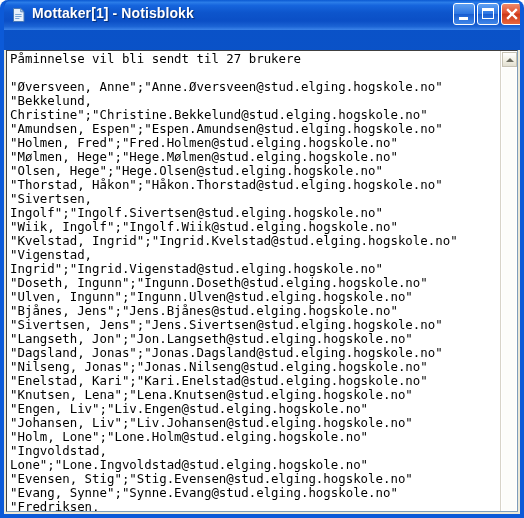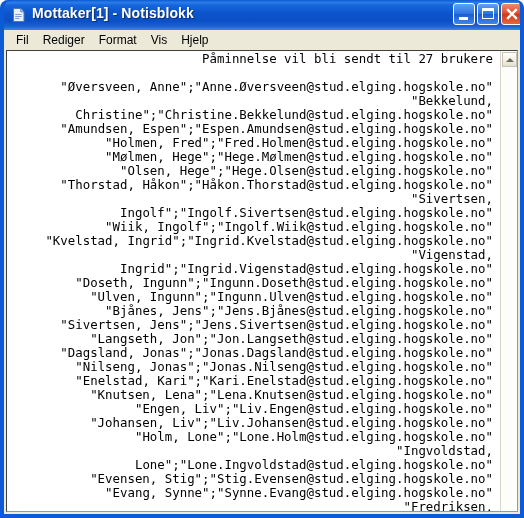--- a/index.html
+++ b/index.html
@@ -22,21 +22,20 @@
     width: 524px;
     height: 518px;
     box-sizing: border-box;
     background: linear-gradient(to bottom, #0a52c8 0%, #0a4fc2 100%);
     border-left: 4px solid #0c5ad8;
     border-right: 4px solid #0c5ad8;
     border-bottom: 4px solid #0c5ad8;
     border-top: 0;
     border-radius: 8px 8px 0 0;
     overflow: hidden;
-    text-align: right;
   }
 
   
   .titlebar {
     position: absolute;
     left: 0;
     top: 0;
     width: 524px;
     height: 30px;
     background: linear-gradient(to bottom,
@@ -258,27 +257,20 @@
         <span class="glyph-max"></span>
       </div>
       <div class="cbtn cbtn-close">
         <svg class="glyph-close" viewBox="0 0 20 20">
           <path d="M6 6 L14 14 M14 6 L6 14" stroke="#ffffff" stroke-width="2.4" stroke-linecap="square"></path>
         </svg>
       </div>
     </div>
   </div>
 
-  <div class="menubar">
-    <div class="menu-item">Fil</div>
-    <div class="menu-item">Rediger</div>
-    <div class="menu-item">Format</div>
-    <div class="menu-item">Vis</div>
-    <div class="menu-item">Hjelp</div>
-  </div>
 
   <div class="client">
     <div class="editor-frame">
 
       <div class="text-area" id="text-area"><div class="ln">Påminnelse vil bli sendt til 27 brukere</div><div class="ln blank"></div><div class="ln">"Øversveen, Anne";"Anne.Øversveen@stud.elging.hogskole.no"</div><div class="ln">"Bekkelund,</div><div class="ln">Christine";"Christine.Bekkelund@stud.elging.hogskole.no"</div><div class="ln">"Amundsen, Espen";"Espen.Amundsen@stud.elging.hogskole.no"</div><div class="ln">"Holmen, Fred";"Fred.Holmen@stud.elging.hogskole.no"</div><div class="ln">"Mølmen, Hege";"Hege.Mølmen@stud.elging.hogskole.no"</div><div class="ln">"Olsen, Hege";"Hege.Olsen@stud.elging.hogskole.no"</div><div class="ln">"Thorstad, Håkon";"Håkon.Thorstad@stud.elging.hogskole.no"</div><div class="ln">"Sivertsen,</div><div class="ln">Ingolf";"Ingolf.Sivertsen@stud.elging.hogskole.no"</div><div class="ln">"Wiik, Ingolf";"Ingolf.Wiik@stud.elging.hogskole.no"</div><div class="ln">"Kvelstad, Ingrid";"Ingrid.Kvelstad@stud.elging.hogskole.no"</div><div class="ln">"Vigenstad,</div><div class="ln">Ingrid";"Ingrid.Vigenstad@stud.elging.hogskole.no"</div><div class="ln">"Doseth, Ingunn";"Ingunn.Doseth@stud.elging.hogskole.no"</div><div class="ln">"Ulven, Ingunn";"Ingunn.Ulven@stud.elging.hogskole.no"</div><div class="ln">"Bjånes, Jens";"Jens.Bjånes@stud.elging.hogskole.no"</div><div class="ln">"Sivertsen, Jens";"Jens.Sivertsen@stud.elging.hogskole.no"</div><div class="ln">"Langseth, Jon";"Jon.Langseth@stud.elging.hogskole.no"</div><div class="ln">"Dagsland, Jonas";"Jonas.Dagsland@stud.elging.hogskole.no"</div><div class="ln">"Nilseng, Jonas";"Jonas.Nilseng@stud.elging.hogskole.no"</div><div class="ln">"Enelstad, Kari";"Kari.Enelstad@stud.elging.hogskole.no"</div><div class="ln">"Knutsen, Lena";"Lena.Knutsen@stud.elging.hogskole.no"</div><div class="ln">"Engen, Liv";"Liv.Engen@stud.elging.hogskole.no"</div><div class="ln">"Johansen, Liv";"Liv.Johansen@stud.elging.hogskole.no"</div><div class="ln">"Holm, Lone";"Lone.Holm@stud.elging.hogskole.no"</div><div class="ln">"Ingvoldstad,</div><div class="ln">Lone";"Lone.Ingvoldstad@stud.elging.hogskole.no"</div><div class="ln">"Evensen, Stig";"Stig.Evensen@stud.elging.hogskole.no"</div><div class="ln">"Evang, Synne";"Synne.Evang@stud.elging.hogskole.no"</div><div class="ln">"Fredriksen,</div></div>
 
       <div class="vscroll">
         <div class="sb-btn-up">
           <span class="arrow-up"></span>
         </div>

